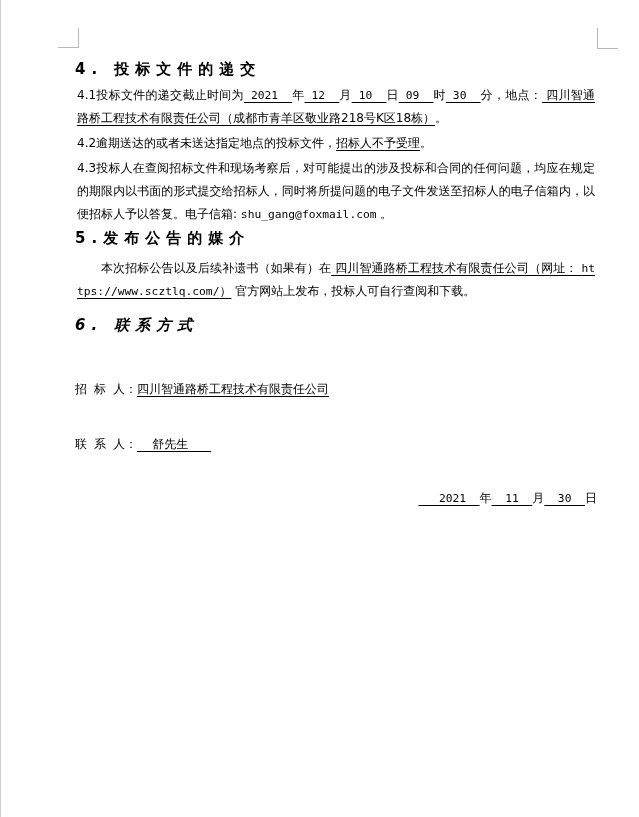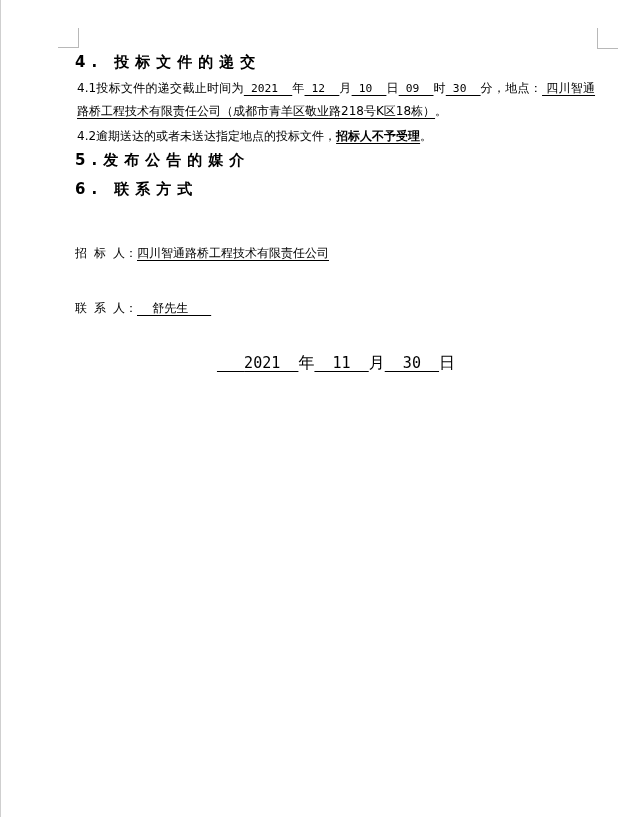--- a/index.html
+++ b/index.html
@@ -22,84 +22,86 @@
     border-right: 1px solid #b8b8b8;
     border-bottom: 1px solid #b8b8b8;
   }
   .crop-tr {
     position: absolute; left: 597px; top: 28px;
     width: 20px; height: 20px;
     border-left: 1px solid #b8b8b8;
     border-bottom: 1px solid #b8b8b8;
   }
   .content {
-    position: absolute; left: 75px; top: 52px;
+    position: absolute; left: 75px; top: 59px;
     width: 522px;
   }
   .doc-heading {
     font-weight: bold;
     font-size: 15px;
     line-height: 20px;
     letter-spacing: 6px;
     white-space: pre-wrap;
     margin: 0;
   }
   .h5 { margin-top: 0; margin-bottom: 9px; }
-  .h6 { margin-top: 3px; }
+  .h6 { margin-top: 12px; font-style: italic; }
   .para {
     font-size: 12px;
     line-height: 23px;
     margin: 2px;
     text-align: justify;
     white-space: pre-wrap;
     word-break: break-all;
   }
   .h4 { margin-bottom: 5px; }
   .indent { text-indent: 24px; }
   .u {
     text-decoration: underline;
     text-underline-offset: 3px;
     text-decoration-thickness: 1px;
   }
-  .b { font-weight: bold; }
+  .b { font-weight: normal; }
   .m { font-family: "DejaVu Sans Mono", monospace; font-size: 0.94em; }
   .contact-block { margin-top: 11px; }
   .contact-row {
     font-size: 12px;
     line-height: 23px;
     white-space: pre-wrap;
   }
   .contact-label {
     display: inline-block;
     width: 50px;
     text-align: justify;
     text-align-last: justify;
     white-space: normal;
     margin-top: 32px;
   }
   .date-line {
-    font-size: 16px;
+    font-size: 12px;
     line-height: 23px;
     margin-top: 31px;
-    text-align: center;
+    text-align: right;
     white-space: pre-wrap;
   }
 </style>
 </head>
 <body>
 
 <div class="page-left-edge"></div>
 <div class="crop-tl"></div>
 <div class="crop-tr"></div>
 
 <div class="content">
   <h2 class="doc-heading h4">4. 投标文件的递交</h2>
   <p class="para"><span>4.1投标文件的递交截止时间为</span><span class="u m"> 2021  </span><span>年</span><span class="u m"> 12  </span><span>月</span><span class="u m"> 10  </span><span>日</span><span class="u m"> 09  </span><span>时</span><span class="u m"> 30  </span><span>分，地点：</span><span class="u"> 四川智通路桥工程技术有限责任公司（成都市青羊区敬业路218号K区18栋）</span><span>。</span></p>
   <p class="para"><span>4.2逾期送达的或者未送达指定地点的投标文件，</span><span class="u b">招标人不予受理</span><span>。</span></p>
+  <p class="para"><span>4.3投标人在查阅招标文件和现场考察后，对可能提出的涉及投标和合同的任何问题，均应在规定的期限内以书面的形式提交给招标人，同时将所提问题的电子文件发送至招标人的电子信箱内，以便招标人予以答复。电子信箱: </span><span class="m">shu_gang@foxmail.com</span><span> 。</span></p>
   <h2 class="doc-heading h5">5.发布公告的媒介</h2>
+  <p class="para indent"><span>本次招标公告以及后续补遗书（如果有）在</span><span class="u"> 四川智通路桥工程技术有限责任公司（网址： </span><span class="u m">https://www.scztlq.com/</span><span class="u">）</span><span> 官方网站上发布，投标人可自行查阅和下载。</span></p>
   <h2 class="doc-heading h6">6. 联系方式</h2>
 
   <div class="contact-block">
     <div class="contact-row"><span class="contact-label">招 标 人</span><span>：</span><span><span class="u">四川智通路桥工程技术有限责任公司</span></span></div>
     <div class="contact-row"><span class="contact-label">联 系 人</span><span>：</span><span><span class="u">    舒先生      </span></span></div>
   </div>
 
   <div class="date-line"><span class="u m">   2021  </span><span>年</span><span class="u m">  11  </span><span>月</span><span class="u m">  30  </span><span>日</span></div>
 </div>
 

